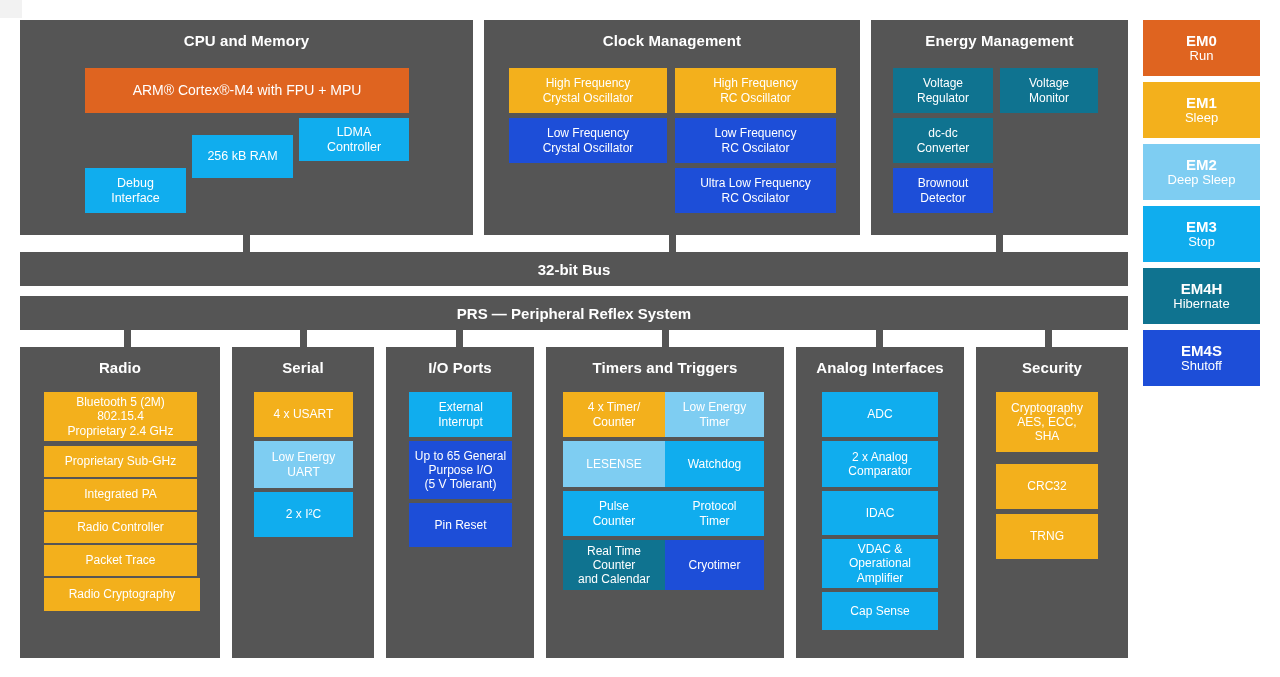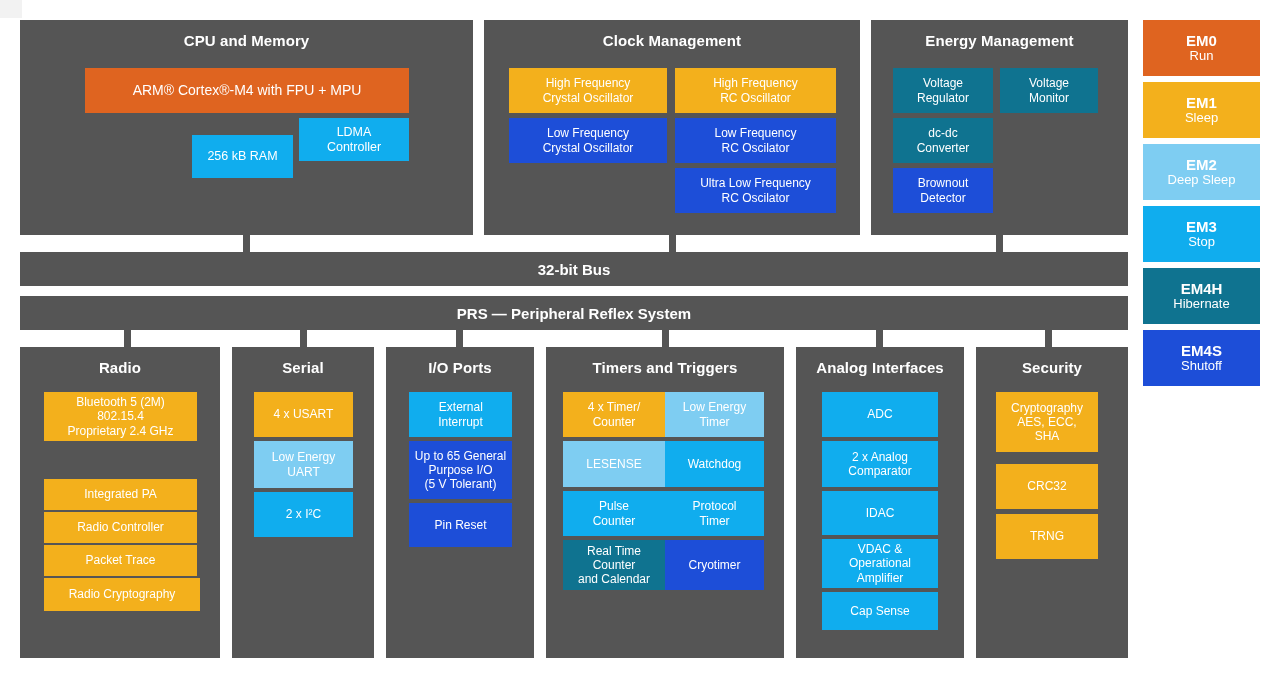--- a/index.html
+++ b/index.html
@@ -125,20 +125,22 @@
 
   <div class="corner-mark"></div>
 
   <div class="panel" style="left:20px; top:20px; width:453px; height:215px;">
     <div class="panel-title">CPU and Memory</div>
   </div>
   <div class="blk em0 lg" style="left:85px; top:68px; width:324px; height:45px;">ARM® Cortex®-M4 with FPU + MPU</div>
   <div class="blk em3" style="left:192px; top:118px; width:101px; height:43px;margin-top:17px;">256 kB RAM</div>
   <div class="blk em3" style="left:299px; top:118px; width:110px; height:43px;">LDMA
 Controller</div>
+  <div class="blk em3" style="left:85px; top:168px; width:101px; height:45px;">Debug
+Interface</div>
 
   <div class="panel" style="left:484px; top:20px; width:376px; height:215px;">
     <div class="panel-title">Clock Management</div>
   </div>
   <div class="blk em1 sm" style="left:509px; top:68px; width:158px; height:45px;">High Frequency
 Crystal Oscillator</div>
   <div class="blk em1 sm" style="left:675px; top:68px; width:161px; height:45px;">High Frequency
 RC Oscillator</div>
   <div class="blk em4s sm" style="left:509px; top:118px; width:158px; height:45px;">Low Frequency
 Crystal Oscillator</div>
@@ -177,20 +179,21 @@
   <div class="conn" style="left:662px; top:330px; width:7px; height:17px;"></div>
   <div class="conn" style="left:876px; top:330px; width:7px; height:17px;"></div>
   <div class="conn" style="left:1045px; top:330px; width:7px; height:17px;"></div>
 
   <div class="panel" style="left:20px; top:347px; width:200px; height:311px;">
     <div class="panel-title">Radio</div>
   </div>
   <div class="blk em1 sm" style="left:44px; top:392px; width:153px; height:49px;">Bluetooth 5 (2M)
 802.15.4
 Proprietary 2.4 GHz</div>
+  <div class="blk em1 sm" style="left:44px; top:446px; width:153px; height:31px;">Proprietary Sub-GHz</div>
   <div class="blk em1 sm" style="left:44px; top:479px; width:153px; height:31px;">Integrated PA</div>
   <div class="blk em1 sm" style="left:44px; top:512px; width:153px; height:31px;">Radio Controller</div>
   <div class="blk em1 sm" style="left:44px; top:545px; width:153px; height:31px;">Packet Trace</div>
   <div class="blk em1 sm" style="left:44px; top:578px; width:156px; height:33px;">Radio Cryptography</div>
 
   <div class="panel" style="left:232px; top:347px; width:142px; height:311px;">
     <div class="panel-title">Serial</div>
   </div>
   <div class="blk em1 sm" style="left:254px; top:392px; width:99px; height:45px;">4 x USART</div>
   <div class="blk em2 sm" style="left:254px; top:441px; width:99px; height:47px;">Low Energy

